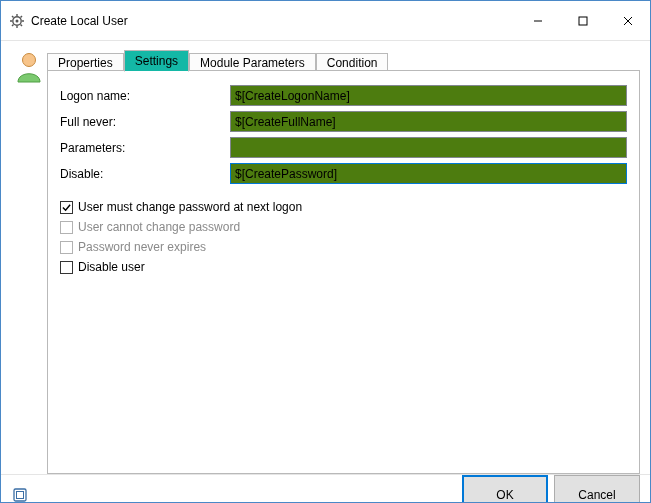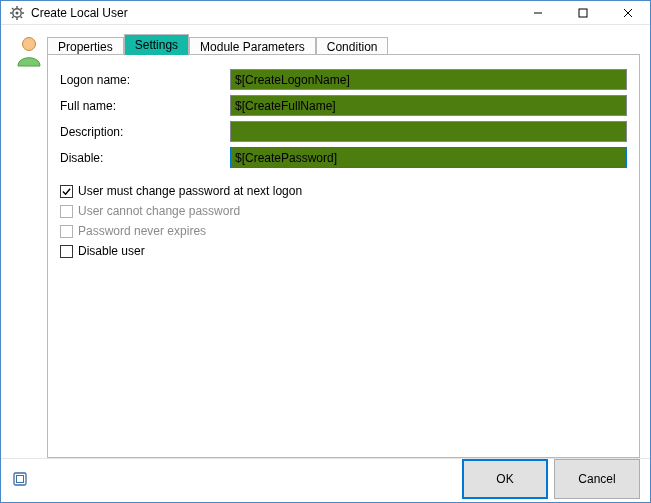--- a/index.html
+++ b/index.html
@@ -8,21 +8,21 @@
     font-family: "Segoe UI", Tahoma, sans-serif;
     font-size: 12px;
     background: #ffffff;
     width: 651px;
     height: 503px;
     border: 1px solid #4a88c7;
     overflow: hidden;
     color: #000;
   }
   .titlebar {
-    height: 24px;
+    height: 40px;
     background: #ffffff;
     border-bottom: 1px solid #e5e5e5;
     display: flex;
     align-items: center;
     padding-left: 8px;
   }
   .titlebar .t-icon {
     width: 16px; height: 16px;
     margin-right: 6px;
     display:flex; align-items:center; justify-content:center;
@@ -226,26 +226,26 @@
     </div>
 
     <div class="tabpage">
 
       <div class="form-row">
         <span class="form-label">Logon name:</span>
         <input class="form-input" type="text" value="$[CreateLogonName]" style="">
       </div>
 
       <div class="form-row">
-        <span class="form-label">Full name:</span>
+        <span class="form-label">Full never:</span>
         <input class="form-input" type="text" value="$[CreateFullName]" style="">
       </div>
 
       <div class="form-row">
-        <span class="form-label">Description:</span>
+        <span class="form-label">Parameters:</span>
         <input class="form-input" type="text" value="" style="">
       </div>
 
       <div class="form-row">
         <span class="form-label">Disable:</span>
         <input class="form-input focused" type="text" value="$[CreatePassword]" style="">
       </div>
 
       <div class="check-row" style="margin-top:16px">
         <span class="checkbox">

